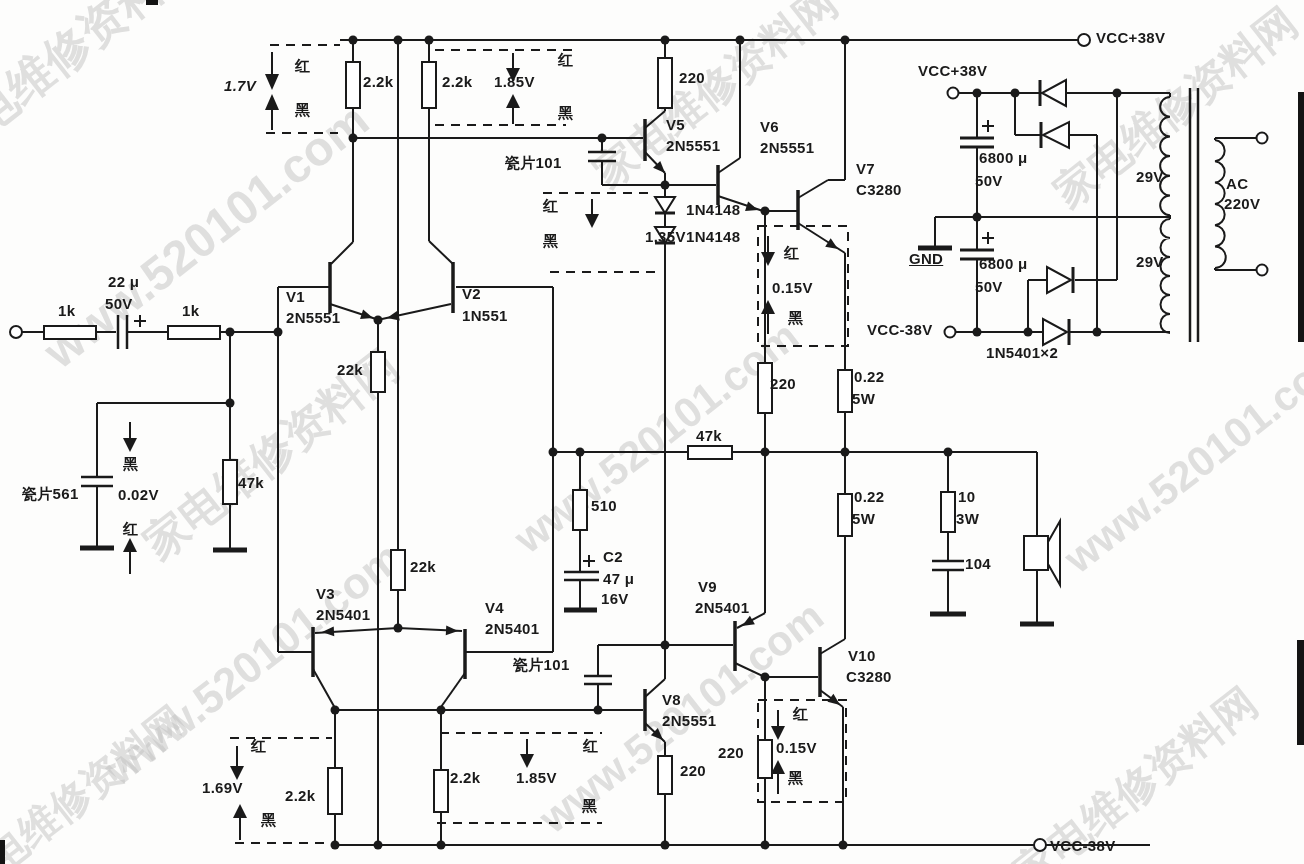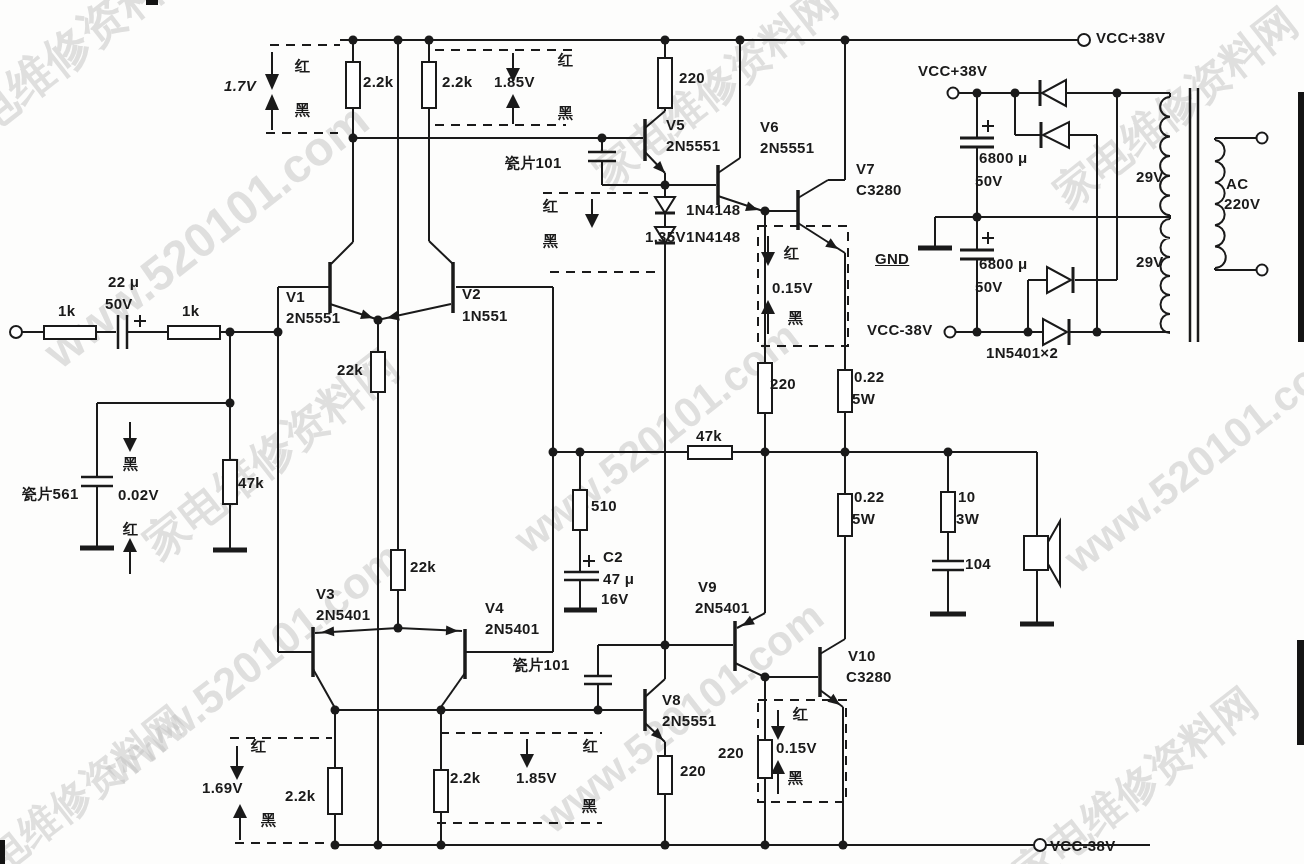--- a/index.html
+++ b/index.html
@@ -505,21 +505,21 @@
     <div class="lbl" style="left: 202px; top: 780px;">1.69V</div>
     <div class="lbl" style="left: 261px; top: 812px;">黑</div>
     <div class="lbl" style="left: 285px; top: 788px;">2.2k</div>
     <div class="lbl" style="left: 450px; top: 770px;">2.2k</div>
     <div class="lbl" style="left: 583px; top: 738px;">红</div>
     <div class="lbl" style="left: 516px; top: 770px;">1.85V</div>
     <div class="lbl" style="left: 582px; top: 798px;">黑</div>
     <div class="lbl" style="left: 918px; top: 63px;">VCC+38V</div>
     <div class="lbl" style="left: 979px; top: 150px;">6800 μ</div>
     <div class="lbl" style="left: 975px; top: 173px;">50V</div>
-    <div class="lbl" style="left: 875px; top: 251px; text-decoration: underline;">GND</div>
+    <div class="lbl" style="left: 909px; top: 251px; text-decoration: underline;">GND</div>
     <div class="lbl" style="left: 979px; top: 256px;">6800 μ</div>
     <div class="lbl" style="left: 975px; top: 279px;">50V</div>
     <div class="lbl" style="left: 867px; top: 322px;">VCC-38V</div>
     <div class="lbl" style="left: 986px; top: 345px;">1N5401×2</div>
     <div class="lbl" style="left: 1136px; top: 169px;">29V</div>
     <div class="lbl" style="left: 1136px; top: 254px;">29V</div>
     <div class="lbl" style="left: 1226px; top: 176px;">AC</div>
     <div class="lbl" style="left: 1224px; top: 196px;">220V</div>
     <div class="lbl" style="left: 1050px; top: 838px;">VCC-38V</div>
   </div>

